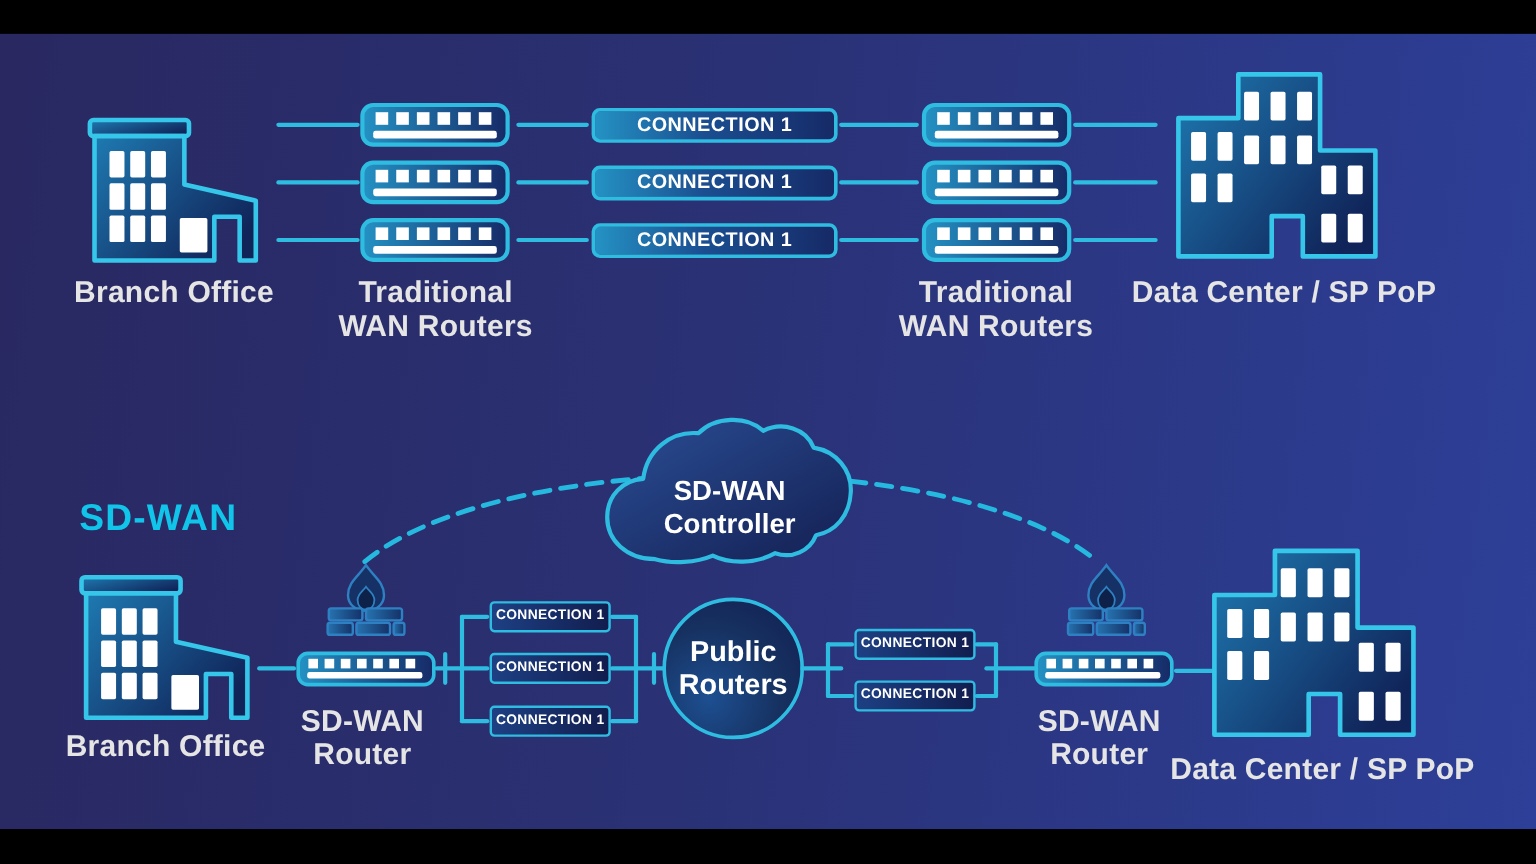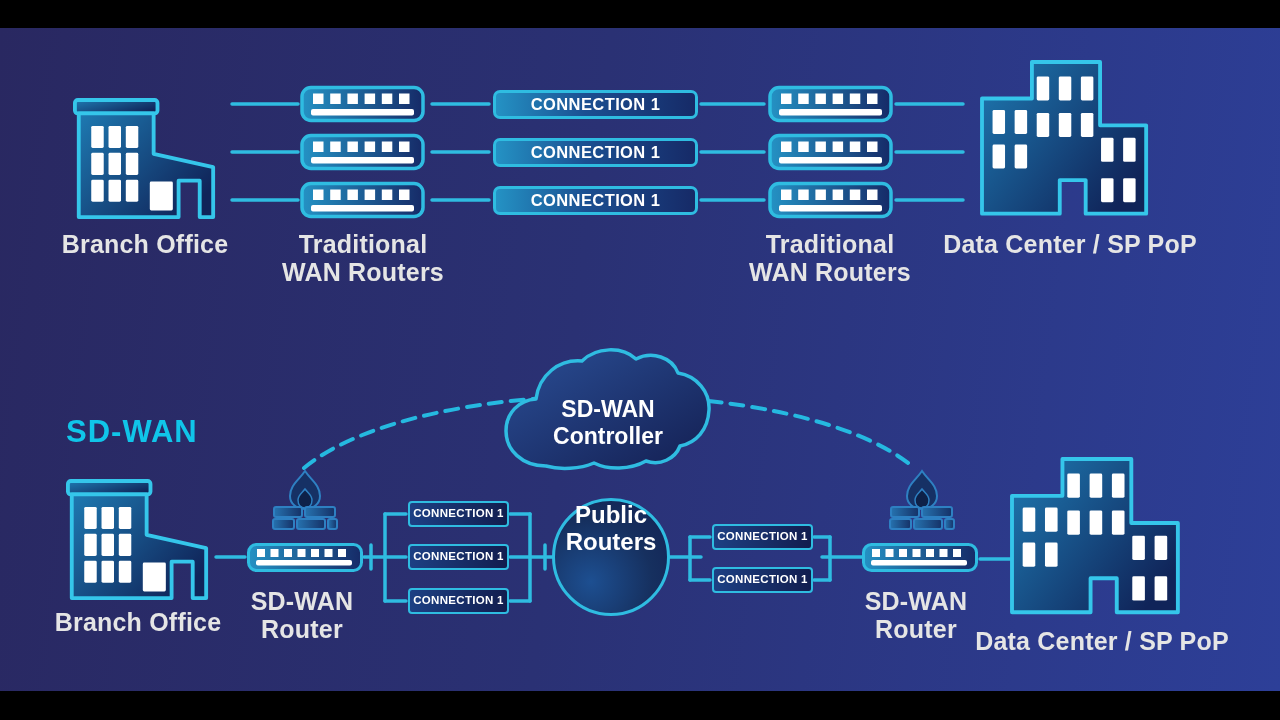--- a/index.html
+++ b/index.html
@@ -21,21 +21,21 @@
          color:#fff;font-weight:bold;font-size:16.5px;line-height:23px;
          text-align:center;letter-spacing:.4px;}
   .conn-sm{position:absolute;width:101px;height:26px;box-sizing:border-box;
          border:2px solid #2fbce1;border-radius:4px;
          background:linear-gradient(90deg,#1d4084 0%,#121d4e 100%);
          color:#fff;font-weight:bold;font-size:11.5px;line-height:21px;
          text-align:center;letter-spacing:.3px;}
   #internet-circle{position:absolute;left:552px;top:498px;width:118px;height:118px;
          box-sizing:border-box;border:3px solid #2fbce1;border-radius:50%;
          background:radial-gradient(circle at 32% 72%,#1d4f91 0%,#16305f 55%,#121f52 100%);
-         display:flex;justify-content:center;}
+         display:flex;align-items:center;justify-content:center;}
   #internet-circle .txt{color:#fff;font-weight:bold;font-size:24px;line-height:27px;text-align:center;}
   #cloud-label{position:absolute;left:508px;top:396px;width:200px;color:#fff;
          font-weight:bold;font-size:23px;line-height:27px;text-align:center;}
 </style>
 </head>
 <body>
 
 <div id="frame">
   <div id="stage"></div>
   <div id="bar-top" class="bar"></div>

